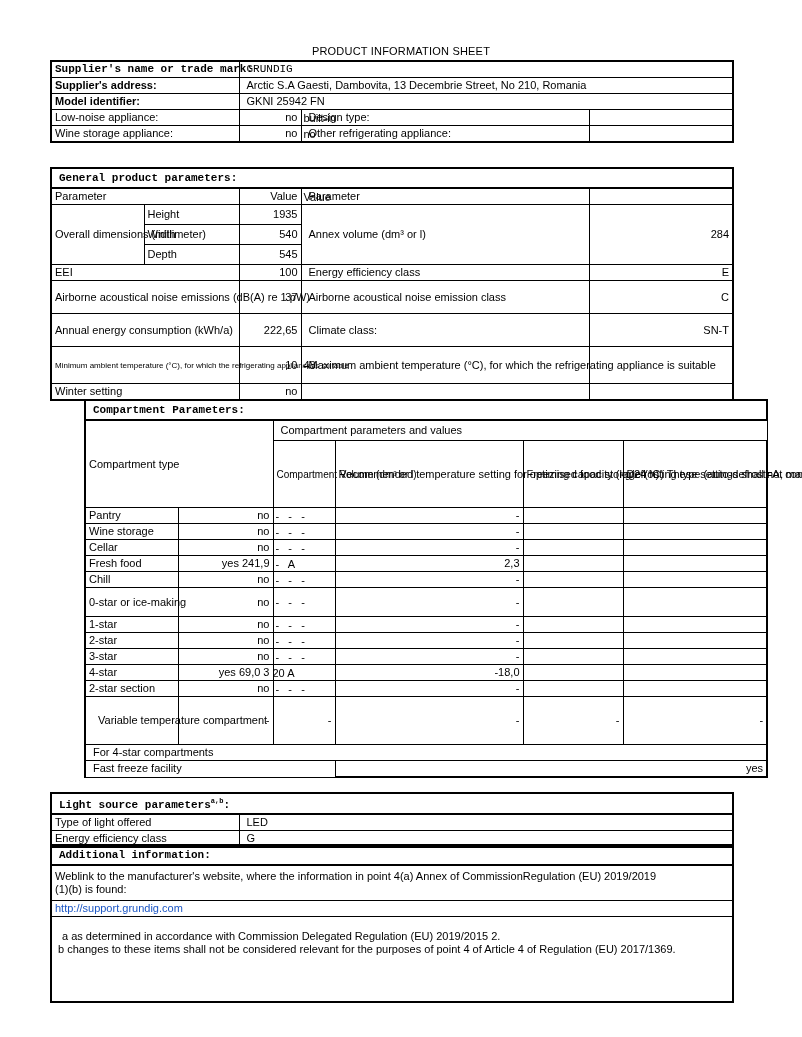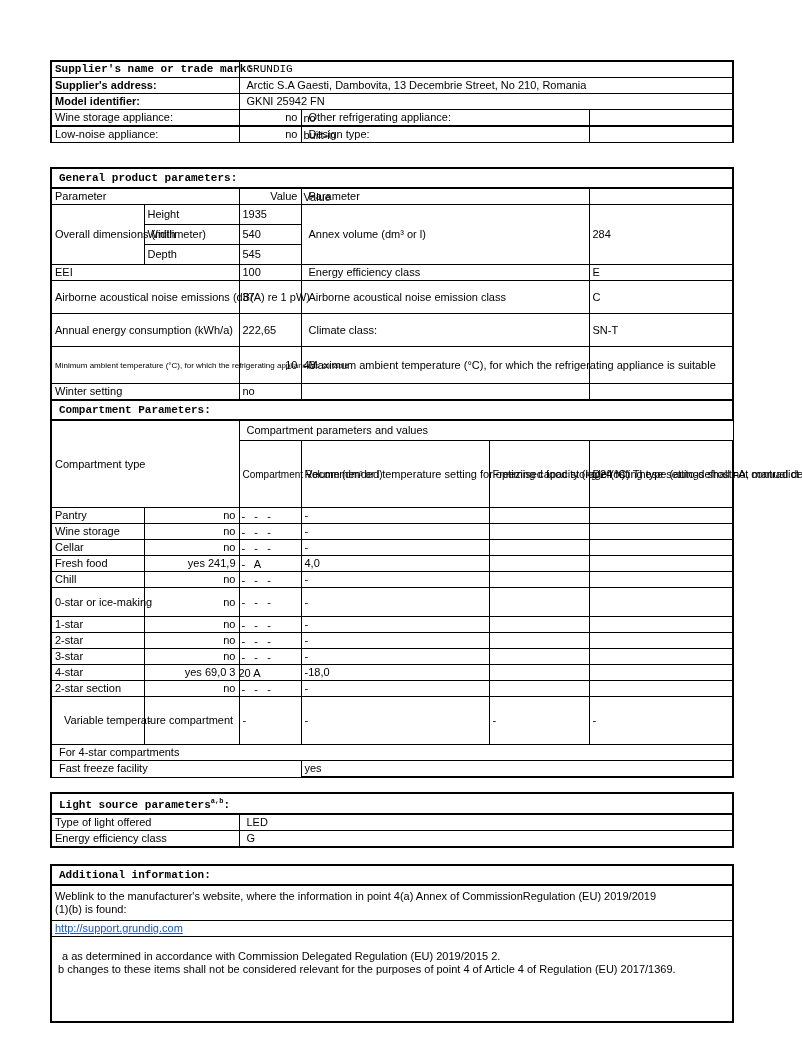--- a/index.html
+++ b/index.html
@@ -44,42 +44,43 @@
     vertical-align: middle;
     line-height: 13px;
     overflow: visible;
     white-space: nowrap;
   }
   .thick-top { border-top-width: 2px !important; font-family: Liberation Mono, monospace; }
   .thick-bot { border-bottom-width: 2px !important; }
   .thick-l  { border-left-width: 2px !important; }
   .thick-r  { border-right-width: 2px !important; }
   .b { font-weight: bold; }
-  .c { text-align: left; }
+  .c { text-align: right; }
   .r { text-align: right; }
   .wrap { white-space: normal; }
   .tiny { font-size: 8px; line-height: 10px; }
   .sup { font-size: 7px; vertical-align: super; font-weight: bold; }
-  .link { color: #1a55c4; text-decoration: underline; }
+  .link { color: #1a55c4; }
   .ovf { position: relative; }
   .ovfb {
     position: absolute;
     left: 100%;
     top: 50%;
     transform: translateY(-50%);
     white-space: nowrap;
     padding-left: 3px;
   }
   .pad-l { padding-left: 7px !important; }
 </style>
 </head>
 <body>
 
 <div id="sheet">
 
+  <div id="doc-title">PRODUCT INFORMATION SHEET</div>
 
   <table class="t" style="top:60px;">
     <colgroup>
       <col style="width:188px">
         <col style="width:62px">
         <col style="width:288px">
         <col style="width:144px">
     </colgroup>
     <tbody>
       <tr>
@@ -88,36 +89,36 @@
       </tr>
       <tr>
         <td class="b thick-l">Supplier's address:</td>
         <td class="thick-r pad-l" colspan="3">Arctic S.A  Gaesti, Dambovita, 13 Decembrie Street, No 210, Romania</td>
       </tr>
       <tr>
         <td class="b thick-l">Model identifier:</td>
         <td class="thick-r pad-l" colspan="3">GKNI 25942 FN</td>
       </tr>
       <tr>
+        <td class="thick-l">Low-noise appliance:</td>
+        <td class="r ovf">
+          <span>no</span>
+          <span class="ovfb">built-in</span>
+        </td>
+        <td class="pad-l">Design type:</td>
+        <td class="thick-r"></td>
+      </tr>
+      <tr>
         <td class="thick-l thick-bot">Wine storage appliance:</td>
         <td class="r thick-bot ovf">
           <span>no</span>
           <span class="ovfb">no</span>
         </td>
         <td class="pad-l thick-bot">Other refrigerating appliance:</td>
         <td class="thick-r thick-bot"></td>
-      </tr>
-      <tr>
-        <td class="thick-l">Low-noise appliance:</td>
-        <td class="r ovf">
-          <span>no</span>
-          <span class="ovfb">built-in</span>
-        </td>
-        <td class="pad-l">Design type:</td>
-        <td class="thick-r"></td>
       </tr>
     </tbody>
   </table>
 
   <table class="t" style="top:167px;">
     <colgroup>
       <col style="width:93px">
         <col style="width:95px">
         <col style="width:62px">
         <col style="width:288px">
@@ -180,21 +181,21 @@
       </tr>
       <tr>
         <td class="thick-l thick-bot" colspan="2">Winter setting</td>
         <td class="c thick-bot">no</td>
         <td class="thick-bot"></td>
         <td class="thick-r thick-bot"></td>
       </tr>
     </tbody>
   </table>
 
-  <table class="t" id="comp-table" style="top:399px;">
+  <table class="t" id="comp-table" style="top:399px;margin-left:34px;">
     <colgroup>
       <col style="width:93px">
         <col style="width:95px">
         <col style="width:62px">
         <col style="width:188px">
         <col style="width:100px">
         <col style="width:144px">
     </colgroup>
     <tbody>
       <tr>
@@ -244,21 +245,21 @@
         <td></td>
         <td class="thick-r"></td>
       </tr>
       <tr>
         <td class="thick-l">Fresh food</td>
         <td class="r ovf">
           <span><span>yes</span> <span>241,9</span></span>
           <span class="ovfb"><span>-</span>&nbsp;&nbsp; <span>A</span></span>
         </td>
         <td></td>
-        <td class="c">4,0</td>
+        <td class="c">2,3</td>
         <td></td>
         <td class="thick-r"></td>
       </tr>
       <tr>
         <td class="thick-l">Chill</td>
         <td class="r ovf">
           <span>no</span>
           <span class="ovfb">-&nbsp;&nbsp; -&nbsp;&nbsp; -</span>
         </td>
         <td></td>
@@ -367,21 +368,21 @@
         <td class="thick-l">Type of light offered</td>
         <td class="thick-r pad-l">LED</td>
       </tr>
       <tr>
         <td class="thick-l thick-bot">Energy efficiency class</td>
         <td class="thick-r thick-bot pad-l">G</td>
       </tr>
     </tbody>
   </table>
 
-  <table class="t" style="top:864px;border-radius:10px;">
+  <table class="t" style="top:844px;border-radius:10px;">
     <colgroup>
         <col style="width:682px">
       </colgroup>
     <tbody>
       <tr>
         <td class="b thick-top thick-l thick-r thick-bot pad-l" style="height:16px">Additional information:</td>
       </tr>
       <tr>
         <td class="thick-l thick-r" style="height:32px">
           <div>Weblink to the manufacturer's website, where the information in point 4(a) Annex of CommissionRegulation (EU) 2019/2019</div>

